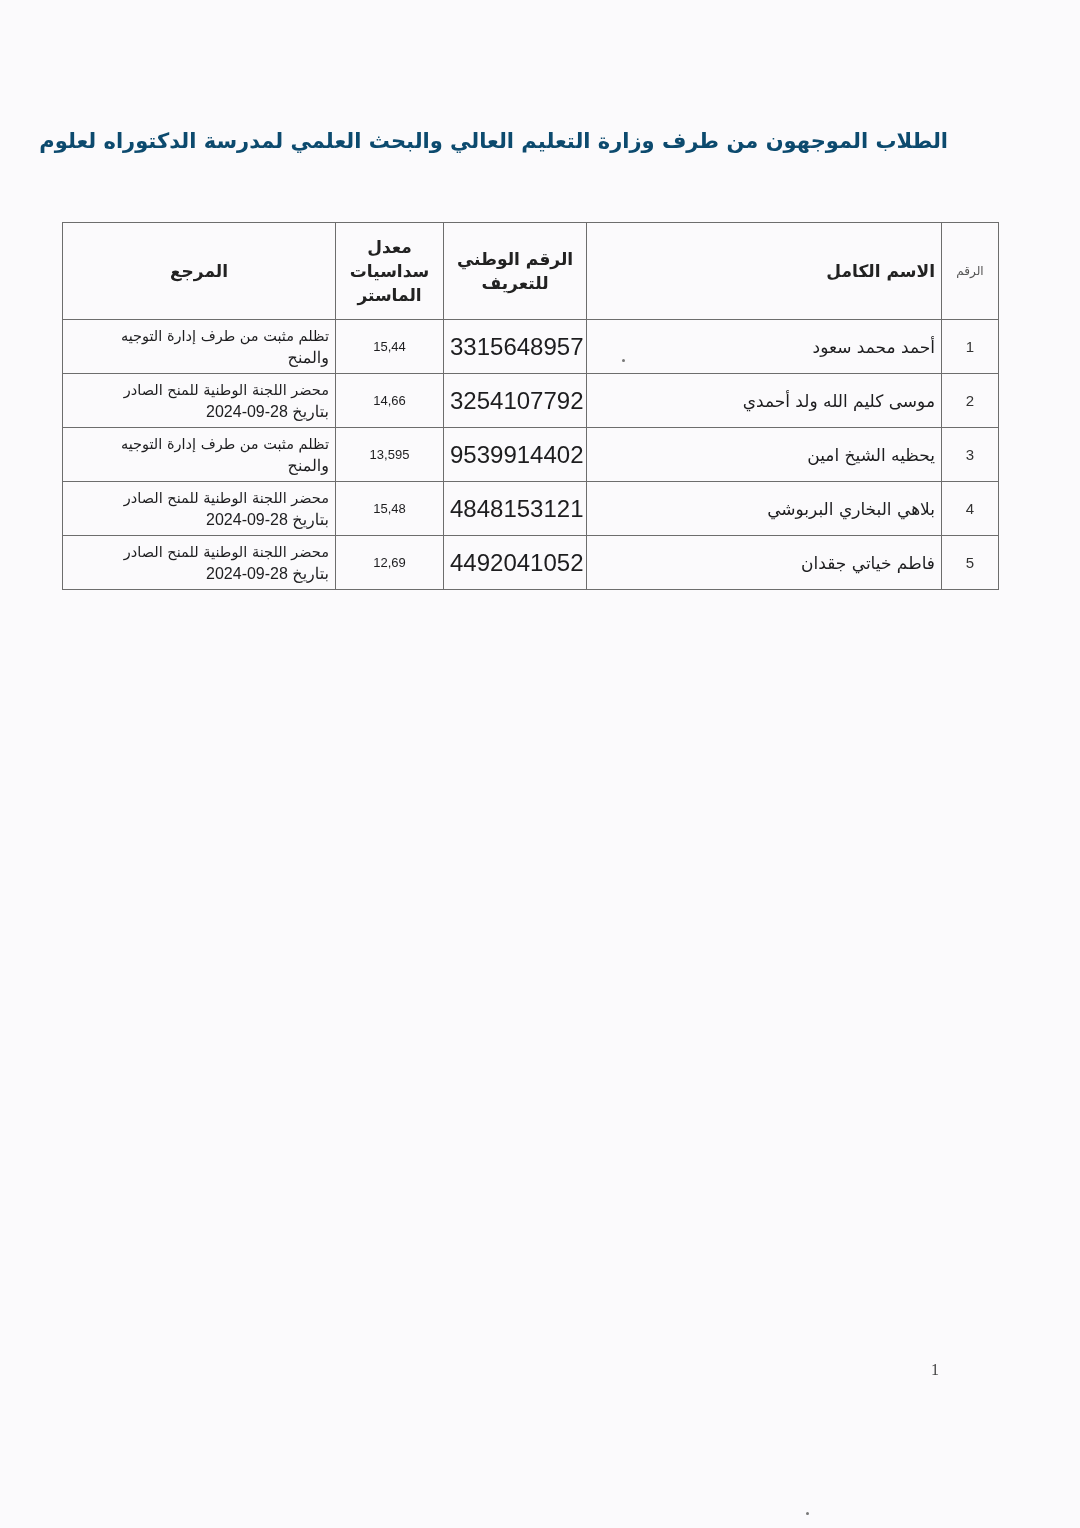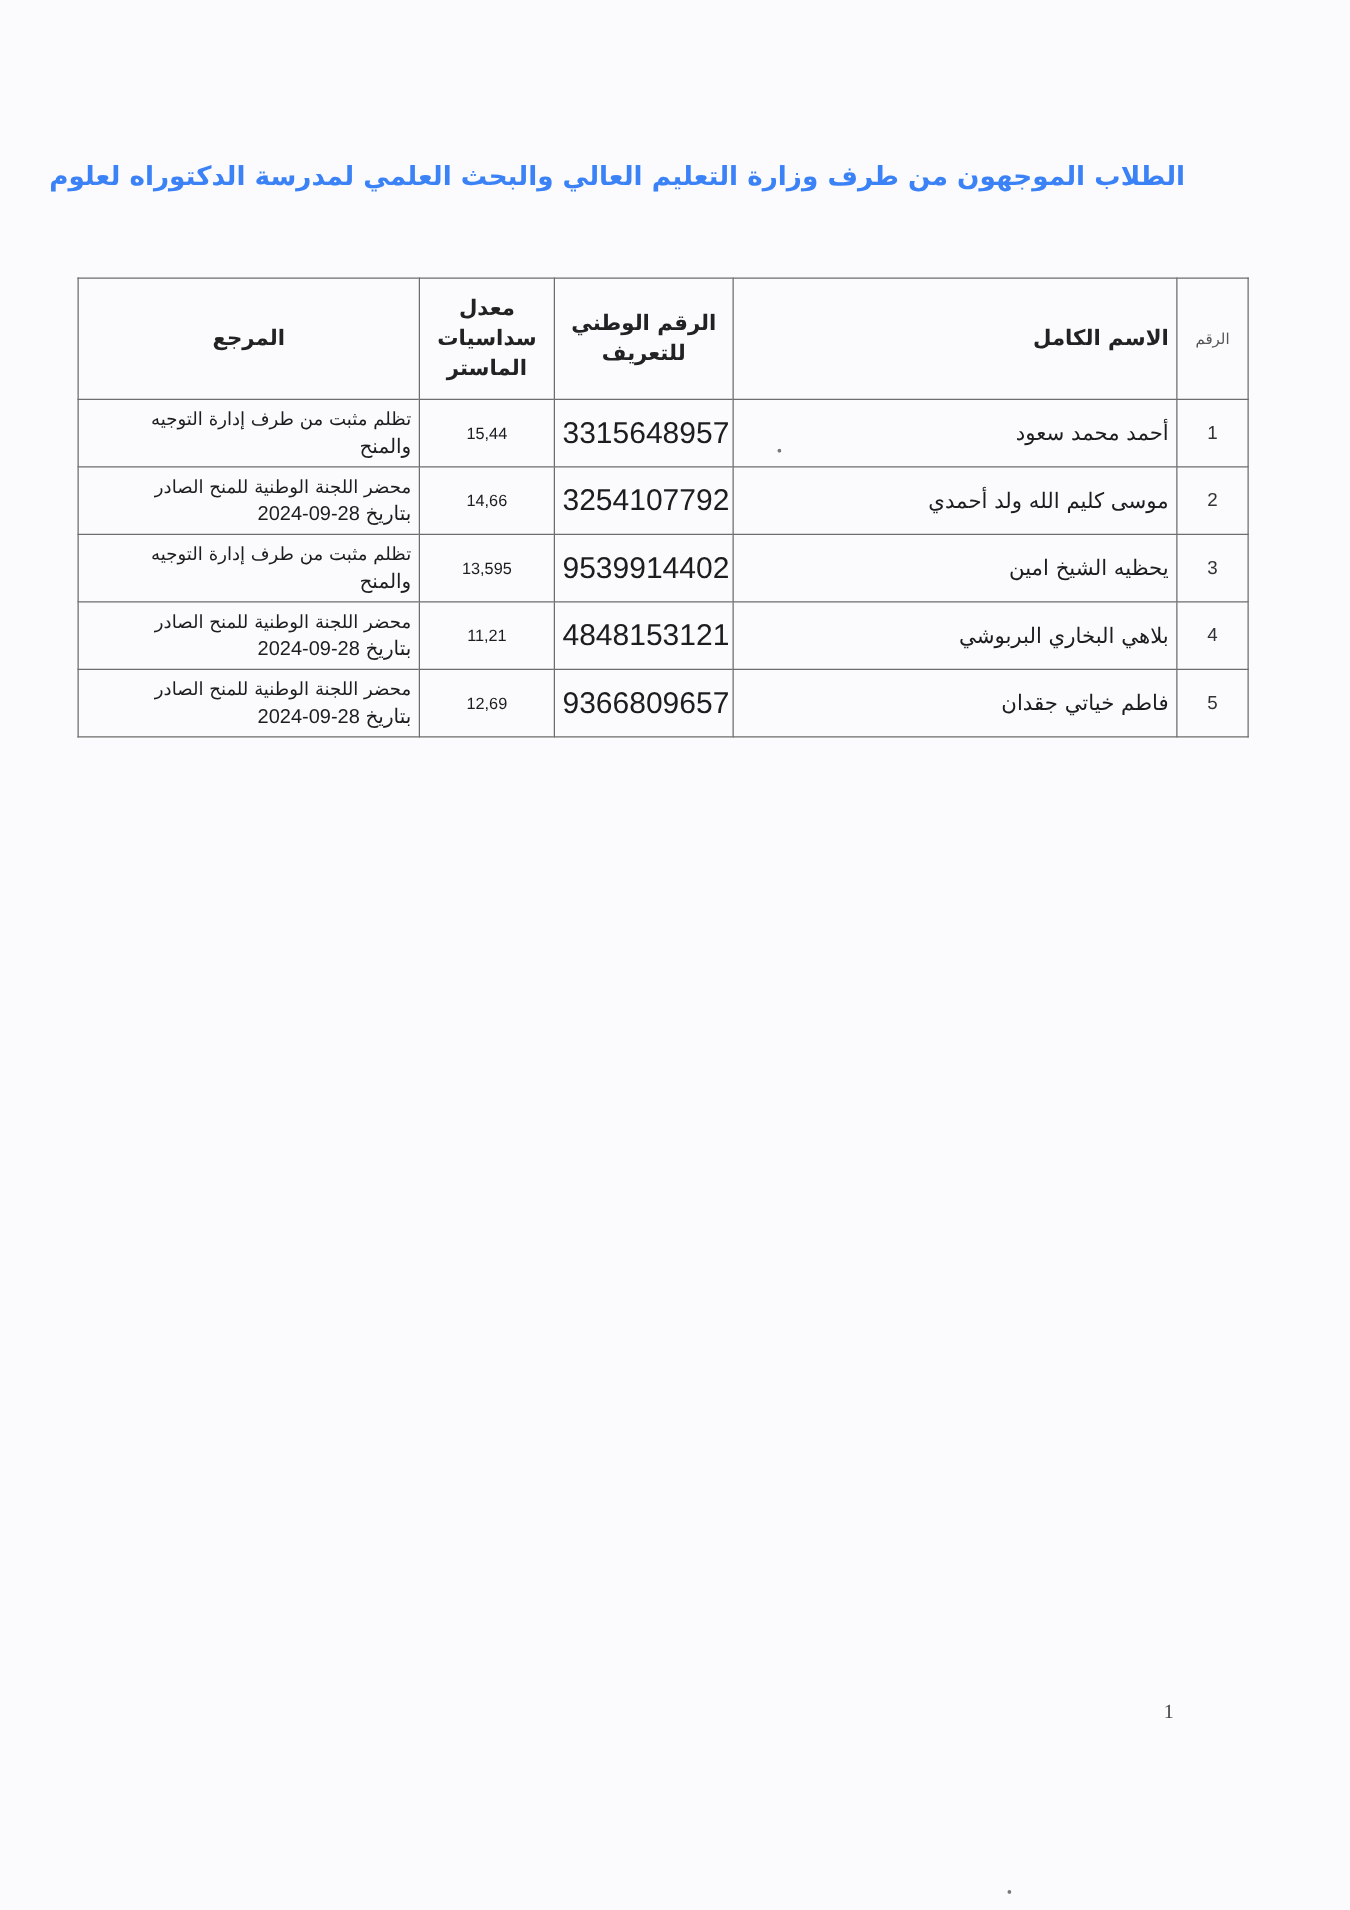--- a/index.html
+++ b/index.html
@@ -12,21 +12,21 @@
       color: #1d1d1f;
     }
     .title {
       position: absolute;
       left: 130px; top: 124px; width: 818px;
       direction: rtl; text-align: right;
       font-family: "DejaVu Sans", sans-serif;
       font-weight: bold;
       font-size: 21px;
       line-height: 34px;
-      color: #3b82f6;
+      color: #0c4a6e;
     }
     .title div { white-space: nowrap; }
     table.grid {
       position: absolute;
       left: 62px; top: 222px;
       width: 937px;
       border-collapse: collapse;
       direction: rtl;
       table-layout: fixed;
     }
@@ -104,30 +104,30 @@
       <td class="avg">13,595</td>
       <td class="ref">
         <div>تظلم مثبت من طرف إدارة التوجيه</div>
         <div class="date">والمنح</div>
       </td>
     </tr>
     <tr>
       <td class="num">4</td>
       <td class="name">بلاهي البخاري البربوشي</td>
       <td class="nid">4848153121</td>
-      <td class="avg">11,21</td>
+      <td class="avg">15,48</td>
       <td class="ref">
         <div>محضر اللجنة الوطنية للمنح الصادر</div>
         <div class="date">بتاريخ 28-09-2024</div>
       </td>
     </tr>
     <tr>
       <td class="num">5</td>
       <td class="name">فاطم خياتي جقدان</td>
-      <td class="nid">9366809657</td>
+      <td class="nid">4492041052</td>
       <td class="avg">12,69</td>
       <td class="ref">
         <div>محضر اللجنة الوطنية للمنح الصادر</div>
         <div class="date">بتاريخ 28-09-2024</div>
       </td>
     </tr>
   </tbody>
 </table>
 
 <div class="page-number">1</div>

